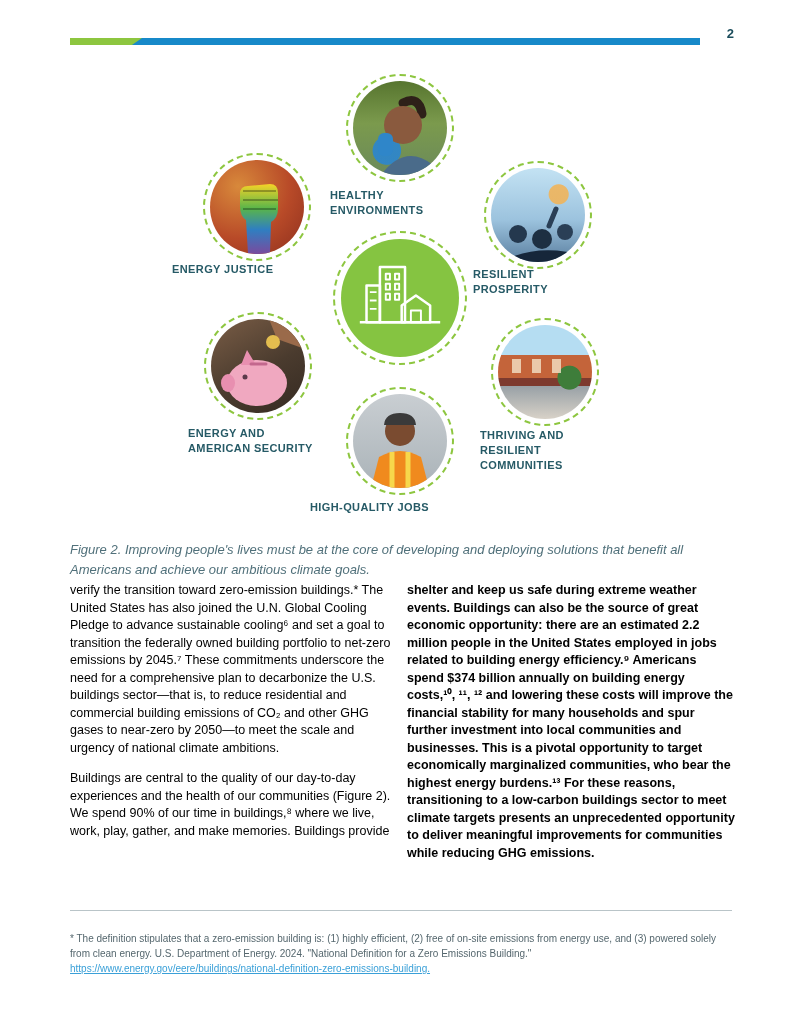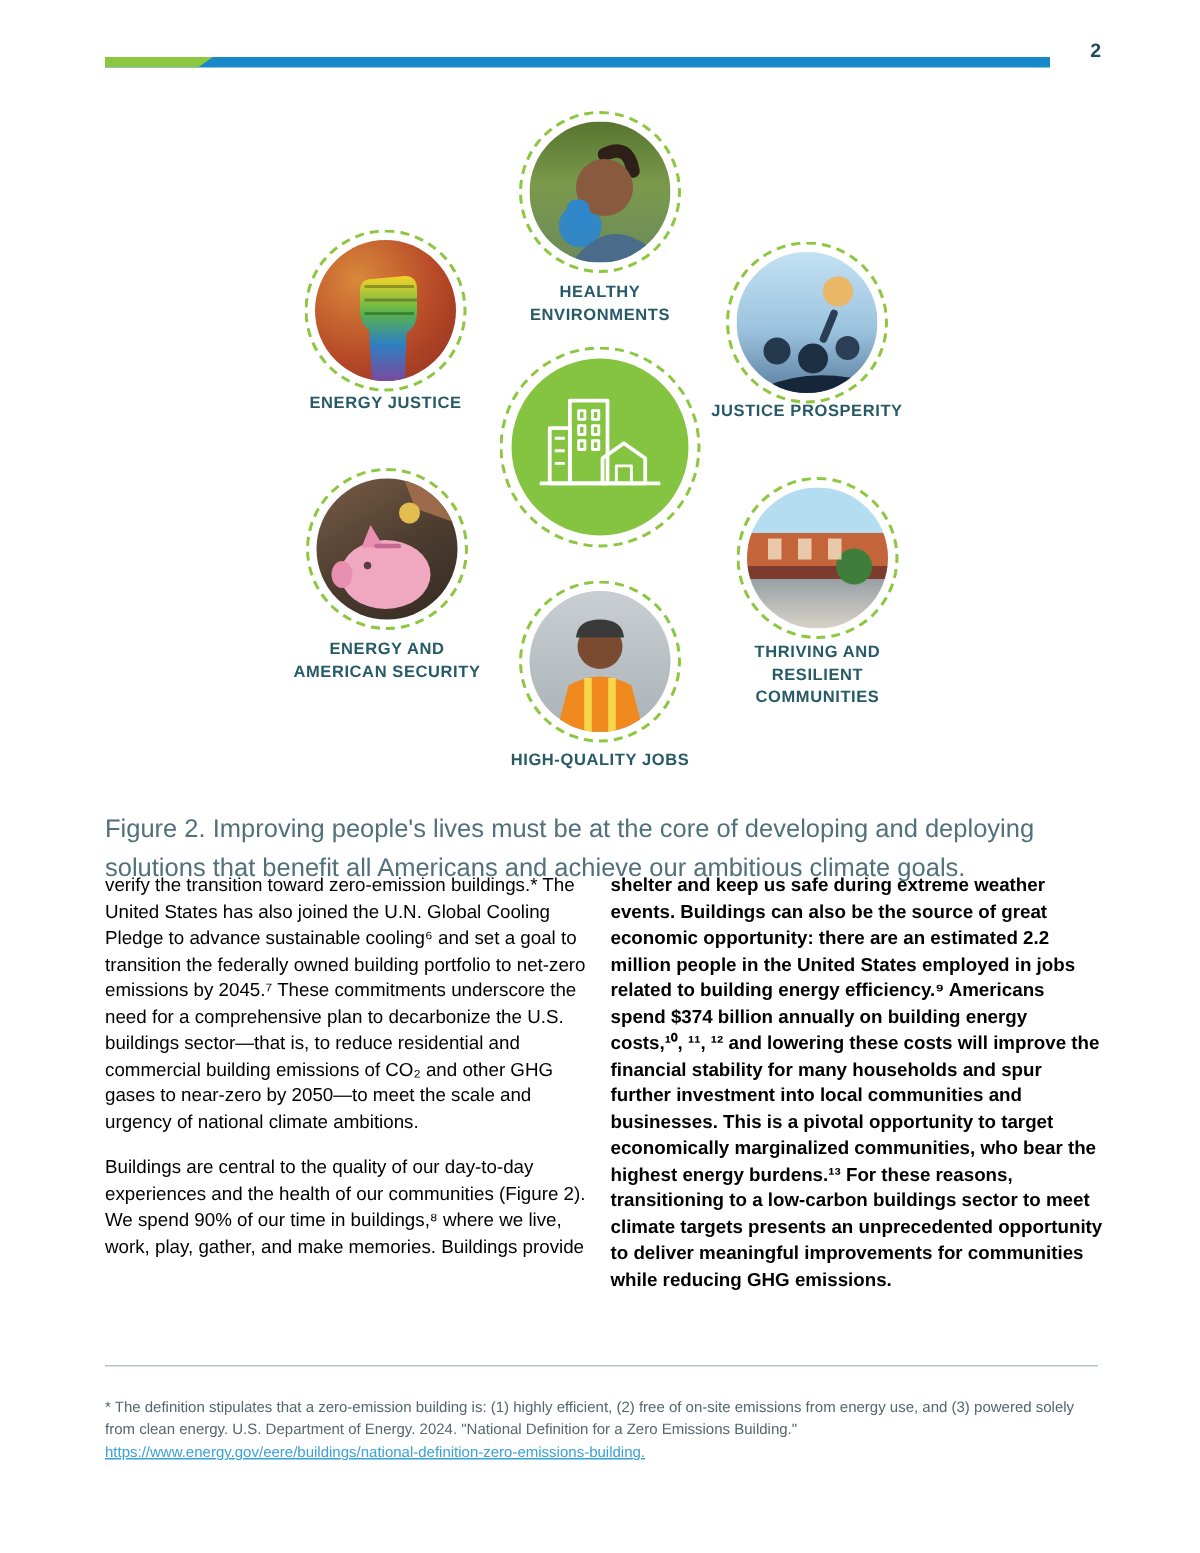--- a/index.html
+++ b/index.html
@@ -17,39 +17,39 @@
   
   .figure { position:absolute; left:0; top:0; width:800px; height:540px; }
   .node { position:absolute; }
   .ring { border:2px dashed #8dc63f; border-radius:50%; padding:5px; width:108px; height:108px; }
   .photo { width:94px; height:94px; border-radius:50%; overflow:hidden; position:relative; }
   .photo svg { position:absolute; left:0; top:0; width:100%; height:100%; }
 
   .hub-ring { position:absolute; border:2px dashed #8dc63f; border-radius:50%; padding:6px; width:134px; height:134px; }
   .hub { width:118px; height:118px; border-radius:50%; background:#85c441; display:flex; align-items:center; justify-content:center; }
 
-  .node-label { position:absolute; text-align:center; font-size:11px; font-weight:700; letter-spacing:0.4px;
+  .node-label { position:absolute; text-align:left; font-size:11px; font-weight:700; letter-spacing:0.4px;
                 color:#265a66; line-height:1.35; }
 
   
   .photo-healthy { background:
       radial-gradient(circle at 36% 74%, rgba(47,134,201,0.95) 0 15%, rgba(47,134,201,0) 16%),
       linear-gradient(180deg,#57752f 0%, #7b9a4d 45%, #6b8a5a 100%); }
   .photo-justice { background: radial-gradient(circle at 30% 28%, #d8893b 0%, #b84a28 55%, #8d2f1e 100%); }
   .photo-prosperity { background:
       radial-gradient(circle at 72% 28%, rgba(240,180,90,0.9) 0 10%, rgba(240,180,90,0) 11%),
       linear-gradient(180deg,#c3e2f3 0%, #9cc3de 55%, #5b7fa0 100%); }
   .photo-security { background: linear-gradient(150deg,#7a5d46 0%, #4a3b2e 55%, #352a22 100%); }
   .photo-thriving { background:
       radial-gradient(circle at 76% 56%, #3e7d3a 0 13%, rgba(62,125,58,0) 14%),
       linear-gradient(180deg,#b5ddf2 0%, #b5ddf2 32%, #c4643a 32%, #c4643a 56%, #7d3a2e 56%, #7d3a2e 65%, #98a0a6 65%, #d8d2c8 100%); }
   .photo-jobs { background: linear-gradient(180deg,#c9ced2 0%, #aab3b8 100%); }
 
   
-  .caption { position:absolute; left:70px; top:540px; width:665px; font-size:17px; 
+  .caption { position:absolute; left:70px; top:540px; width:665px; font-size:13px; font-style:italic;
              color:#50707a; line-height:1.5; }
   .col { position:absolute; top:582px; font-size:12.5px; color:#000000; line-height:17.5px; }
   .col p { margin-bottom:13px; }
   .col-left { left:70px; width:324px; }
   .col-right { left:407px; width:328px;font-weight:bold; }
 
   .footnote { position:absolute; left:70px; top:910px; width:662px; border-top:1px solid #b9c4c8;
               padding-top:20px; font-size:10px; color:#55676e; line-height:1.5; }
   .footnote a { color:#3aa0d8; text-decoration:underline; cursor:pointer; }
 </style>
@@ -122,21 +122,21 @@
           <svg viewBox="0 0 94 94">
             <path d="M58 58 l7 -17" stroke="#2a3f56" stroke-width="5" stroke-linecap="round"></path>
             <circle cx="27" cy="66" r="9" fill="#24384e"></circle>
             <circle cx="51" cy="71" r="10" fill="#1d2f42"></circle>
             <circle cx="74" cy="64" r="8" fill="#2a3f56"></circle>
             <path d="M10 94 Q47 74 94 88 L94 94 Z" fill="#16263a"></path>
           </svg>
         </div>
       </div>
     </div>
-    <div class="node-label" style="left:473px;top:267px;width:130px;">JUSTICE PROSPERITY</div>
+    <div class="node-label" style="left:473px;top:267px;width:130px;">RESILIENT PROSPERITY</div>
 
     <div class="node" style="left:204px;top:312px;">
       <div class="ring">
         <div class="photo photo-security">
           <svg viewBox="0 0 94 94">
             <path d="M58 0 L94 0 L94 30 L66 20 Z" fill="#9a6a4a"></path>
             <circle cx="62" cy="23" r="7" fill="#e3bd4f"></circle>
             <ellipse cx="46" cy="64" rx="30" ry="23" fill="#f0a8c0"></ellipse>
             <polygon points="30,46 36,31 45,46" fill="#e88fb0"></polygon>
             <ellipse cx="17" cy="64" rx="7" ry="9" fill="#e88fb0"></ellipse>

